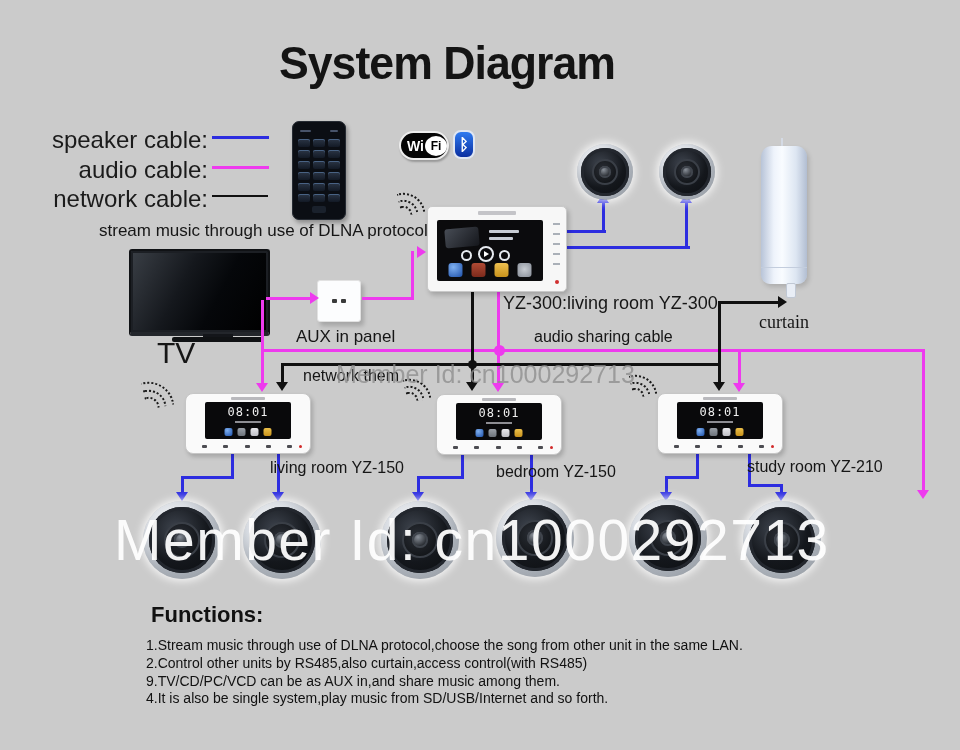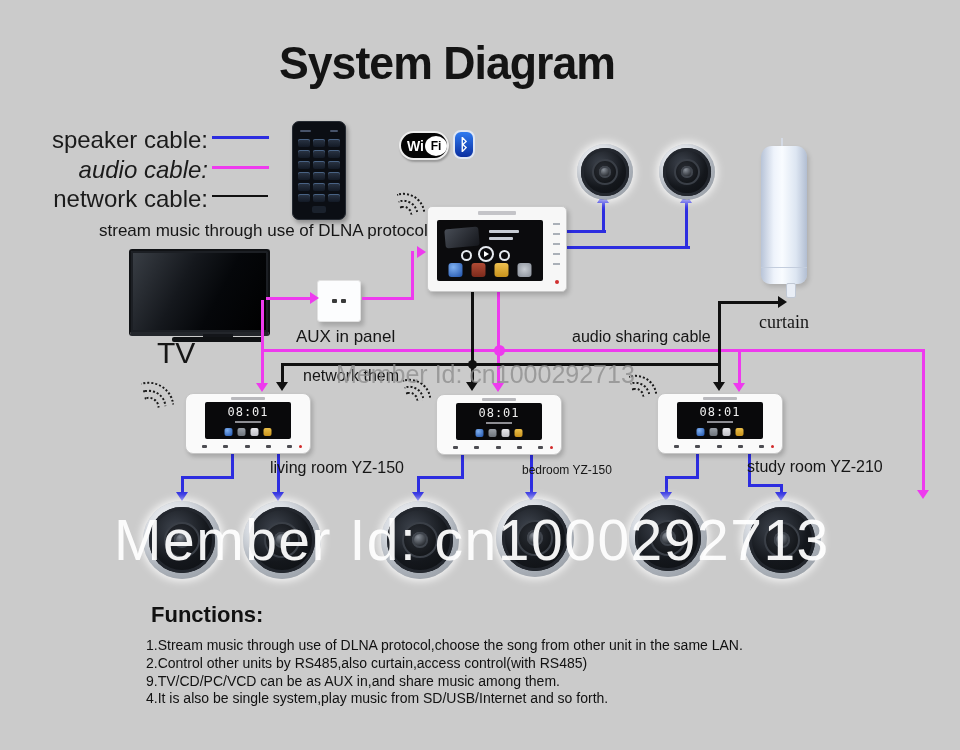--- a/index.html
+++ b/index.html
@@ -137,21 +137,21 @@
 </style>
 </head>
 <body>
 
 <div id="canvas">
 
   <div id="title">System Diagram</div>
 
   <div class="legend-label" style="top:126px;">speaker cable:</div>
   <div class="ln blue" style="left:212px;top:136px;width:57px;height:3px;"></div>
-  <div class="legend-label" style="top:156px;font-style:italic;">audio cable:</div>
+  <div class="legend-label" style="top:156px;">audio cable:</div>
   <div class="ln mag" style="left:212px;top:166px;width:57px;height:3px;"></div>
   <div class="legend-label" style="top:185px;">network cable:</div>
   <div class="ln blk" style="left:212px;top:195px;width:56px;height:2px;"></div>
 
   <div id="remote">
     <div class="r-top">
         <i></i>
         <i></i>
       </div>
     <div class="r-grid">
@@ -299,21 +299,22 @@
     </div>
     <div class="side">
       <i style="top:16px;"></i>
         <i style="top:26px;"></i>
         <i style="top:36px;"></i>
       <i style="top:46px;"></i>
         <i style="top:56px;"></i>
     </div>
     <div class="pwr"></div>
   </div>
-  <div class="lbl" style="left:534px;top:328px;font-size:16px;margin-left:38px;">audio sharing cable</div>
+  <div class="lbl" style="left:503px;top:293px;font-size:18px;">YZ-300:living room YZ-300</div>
+  <div class="lbl" style="left:534px;top:328px;font-size:16px;">audio sharing cable</div>
   <div class="lbl" style="left:303px;top:367px;font-size:16px;">network them</div>
 
   <div class="spk" style="left:577px;top:144px;width:56px;height:56px;">
     <div class="cone"></div>
       <div class="ring"></div>
       <div class="cap"></div>
   </div>
   <div class="spk" style="left:659px;top:144px;width:56px;height:56px;">
     <div class="cone"></div>
       <div class="ring"></div>
@@ -378,21 +379,21 @@
         <i></i>
         <i></i>
         <i></i>
         <i></i>
         <i></i>
       </div>
     <div class="pwr"></div>
   </div>
 
   <div class="lbl" style="left:270px;top:459px;font-size:16px;">living room YZ-150</div>
-  <div class="lbl" style="left:522px;top:463px;font-size:12px;">bedroom YZ-150</div>
+  <div class="lbl" style="left:496px;top:463px;font-size:16px;">bedroom YZ-150</div>
   <div class="lbl" style="left:747px;top:458px;font-size:16px;">study room YZ-210</div>
 
   <div class="spk" style="left:143px;top:501px;width:78px;height:78px;">
     <div class="cone"></div>
       <div class="ring"></div>
       <div class="cap"></div>
     </div>
   <div class="spk" style="left:243px;top:501px;width:78px;height:78px;">
     <div class="cone"></div>
       <div class="ring"></div>

